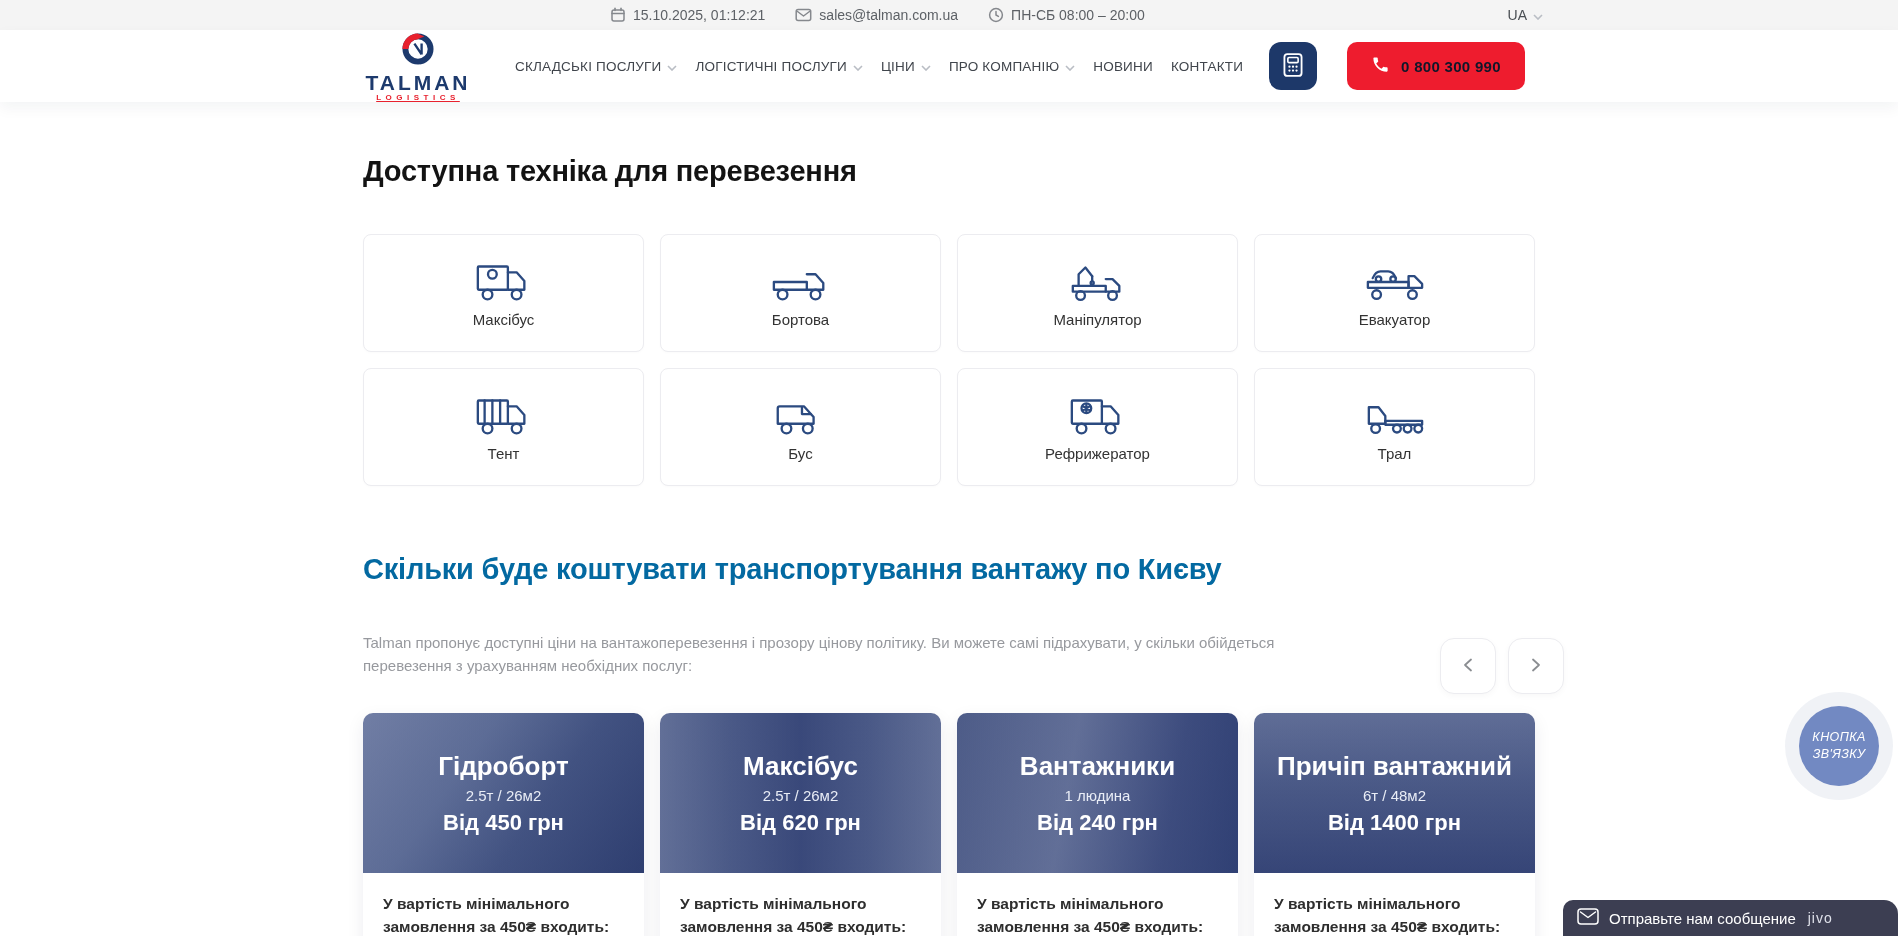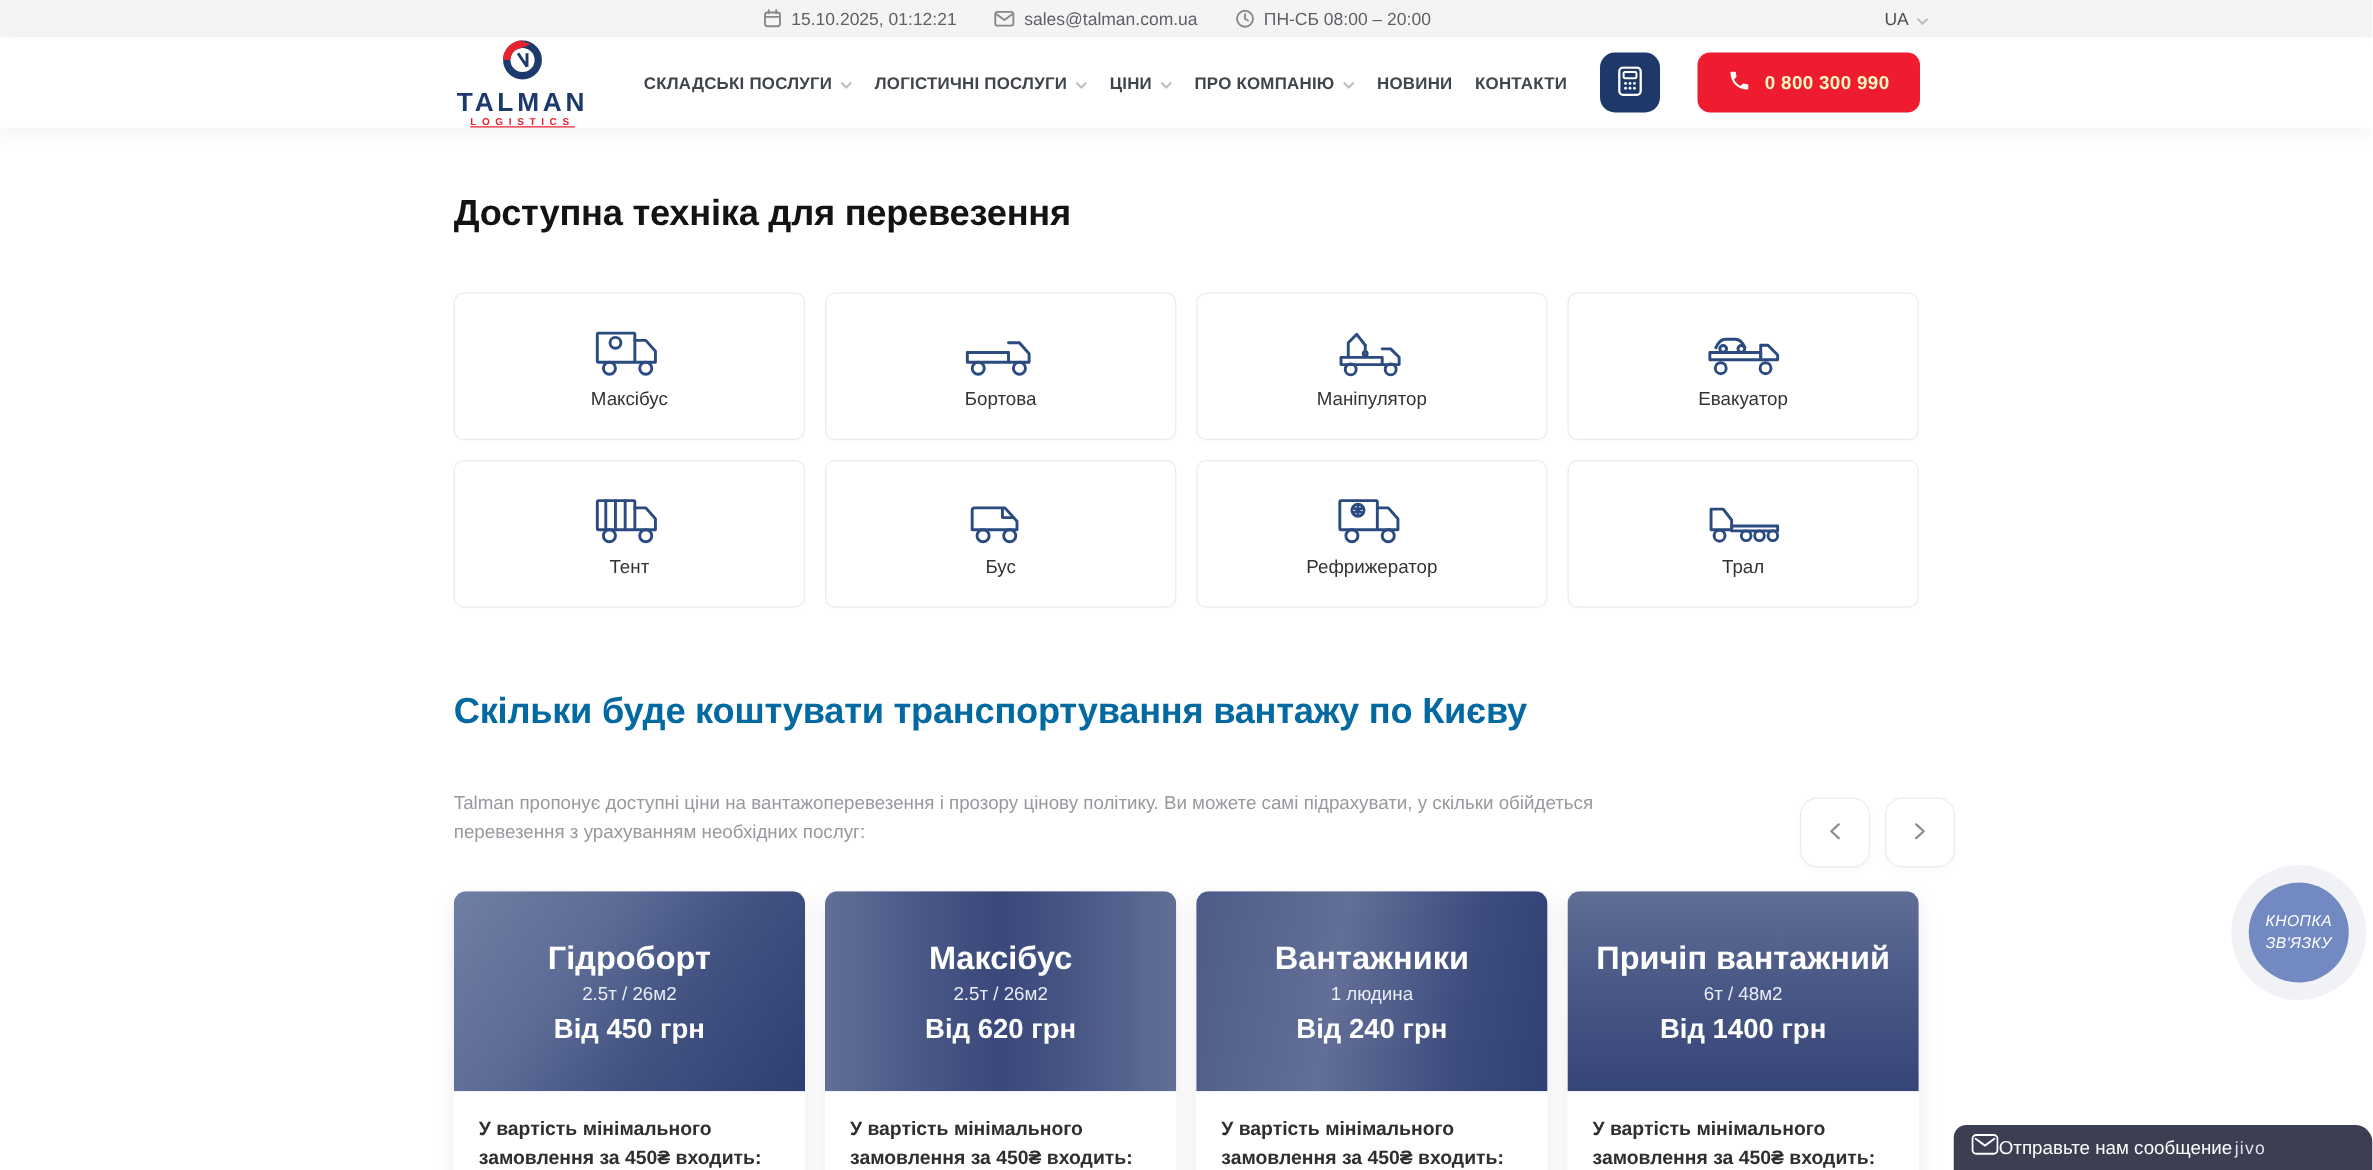--- a/index.html
+++ b/index.html
@@ -15,24 +15,24 @@
   .tb-item svg { display:block; }
   .lang { position:absolute; right:355px; top:0; height:30px; display:flex; align-items:center; gap:6px; font-size:14px; color:#4a4e53; cursor:pointer; }
   .flag { width:20px; height:13px; border-radius:2px; overflow:hidden; display:inline-block; }
   .flag .b { height:7px; background:#4e9de6; } .flag .y { height:6px; background:#ffd948; }
   
   .header { position:absolute; top:30px; left:0; width:1898px; height:72px; background:#fff; box-shadow:0 6px 14px rgba(20,30,60,.05); z-index:5; }
   .header-inner { position:relative; width:1200px; margin-left:353px; height:72px; display:flex; align-items:center; }
   .logo { width:130px; display:flex; flex-direction:column; align-items:center; cursor:pointer; }
   .logo-title { font-size:21px; font-weight:800; letter-spacing:3px; color:#1d3a6d; line-height:1; margin-top:1px; }
   .logo-sub { font-size:8px; font-weight:700; letter-spacing:4.5px; color:#e8212e; line-height:1; margin-top:1px;text-decoration:underline; }
-  .nav { display:flex; align-items:center; gap:18px; margin-left:32px;font-weight:bold; }
+  .nav { display:flex; align-items:center; gap:18px; margin-left:32px; }
   .nav-item { display:flex; align-items:center; gap:6px; font-size:13.5px; color:#40454c; letter-spacing:.2px; cursor:pointer; white-space:nowrap; }
   .calc-btn { margin-left:26px; width:48px; height:48px; border:none; border-radius:12px; background:#1d3869; display:flex; align-items:center; justify-content:center; cursor:pointer; }
-  .phone-btn { margin-left:30px; height:48px; border:none; border-radius:10px; background:#ee1c2e; color:#fef9c3; display:flex; align-items:center; gap:11px; padding:0 24px; font-size:15px; font-weight:700; cursor:pointer; letter-spacing:.3px; }
+  .phone-btn { margin-left:30px; height:48px; border:none; border-radius:10px; background:#ee1c2e; color:#0f172a; display:flex; align-items:center; gap:11px; padding:0 24px; font-size:15px; font-weight:700; cursor:pointer; letter-spacing:.3px; }
   
   .sec1-title { position:absolute; top:155px; left:363px; font-size:29px; font-weight:800; color:#131313; letter-spacing:-.2px; }
   .veh-grid { position:absolute; top:234px; left:363px; width:1172px; display:grid; grid-template-columns:repeat(4,281px); grid-auto-rows:118px; gap:16px; }
   .veh-card { background:#fff; border:1px solid #ececf0; border-radius:8px; display:flex; flex-direction:column; align-items:center; justify-content:center; gap:6px; cursor:pointer; box-shadow:0 1px 3px rgba(0,0,0,.02); }
   .veh-card svg { display:block; }
   .veh-label { font-size:15px; color:#333; }
   .tk { stroke:#2b4a80; stroke-width:2.4; fill:none; stroke-linecap:round; stroke-linejoin:round; }
   
   .sec2-title { position:absolute; top:553px; left:363px; width:980px; font-size:29px; font-weight:800; color:#0369a1; letter-spacing:-.2px; }
   .sec2-desc { position:absolute; top:631px; left:363px; width:915px; font-size:15px; line-height:1.55; color:#97999e; }
@@ -46,21 +46,21 @@
   .pc-head.h3 { background:linear-gradient(rgba(38,56,116,.55),rgba(38,56,116,.55)),linear-gradient(100deg,#7d87a0 0%,#aab1c2 40%,#59648a 75%,#3c4a74 100%); }
   .pc-head.h4 { background:linear-gradient(rgba(38,56,116,.5),rgba(38,56,116,.5)),linear-gradient(180deg,#9aa3b9 0%,#6e7a99 45%,#46527a 100%);text-align:center; }
   .pc-title { font-size:26px; font-weight:800; line-height:1; }
   .pc-sub { font-size:15px; color:#e9edf6; line-height:1; }
   .pc-price { font-size:22px; font-weight:800; line-height:1; }
   .pc-body { padding:19px 20px; }
   .pc-note { font-size:15.5px; font-weight:700; color:#2e2e2e; line-height:1.5; }
   
   .callback { position:absolute; left:1785px; top:692px; width:108px; height:108px; border-radius:50%; background:rgba(239,241,245,.92); display:flex; align-items:center; justify-content:center; cursor:pointer;font-style:italic; }
   .callback-inner { width:80px; height:80px; border-radius:50%; background:#7289c2; display:flex; flex-direction:column; align-items:center; justify-content:center; color:#fff; font-size:12.5px; letter-spacing:.4px; line-height:1.35; text-align:center; }
-  .chat-widget { position:absolute; left:1563px; top:900px; width:335px; height:36px; background:#3c3e52; border-radius:10px 14px 0 0; display:flex; align-items:center; padding:0 14px; cursor:pointer; }
+  .chat-widget { position:absolute; left:1563px; top:900px; width:335px; height:36px; background:#3c3e52; border-radius:10px 14px 0 0; display:flex; align-items:center; gap:10px; padding:0 14px; cursor:pointer; }
   .chat-text { font-size:15px; color:#fff; white-space:nowrap; }
   .jivo-brand { font-size:14px; color:#dfe1ea; letter-spacing:1px; margin-left:2px; }
 </style>
 </head>
 <body>
 
 <div class="topbar">
   <div class="topbar-group">
     <div class="tb-item">
       <span>

